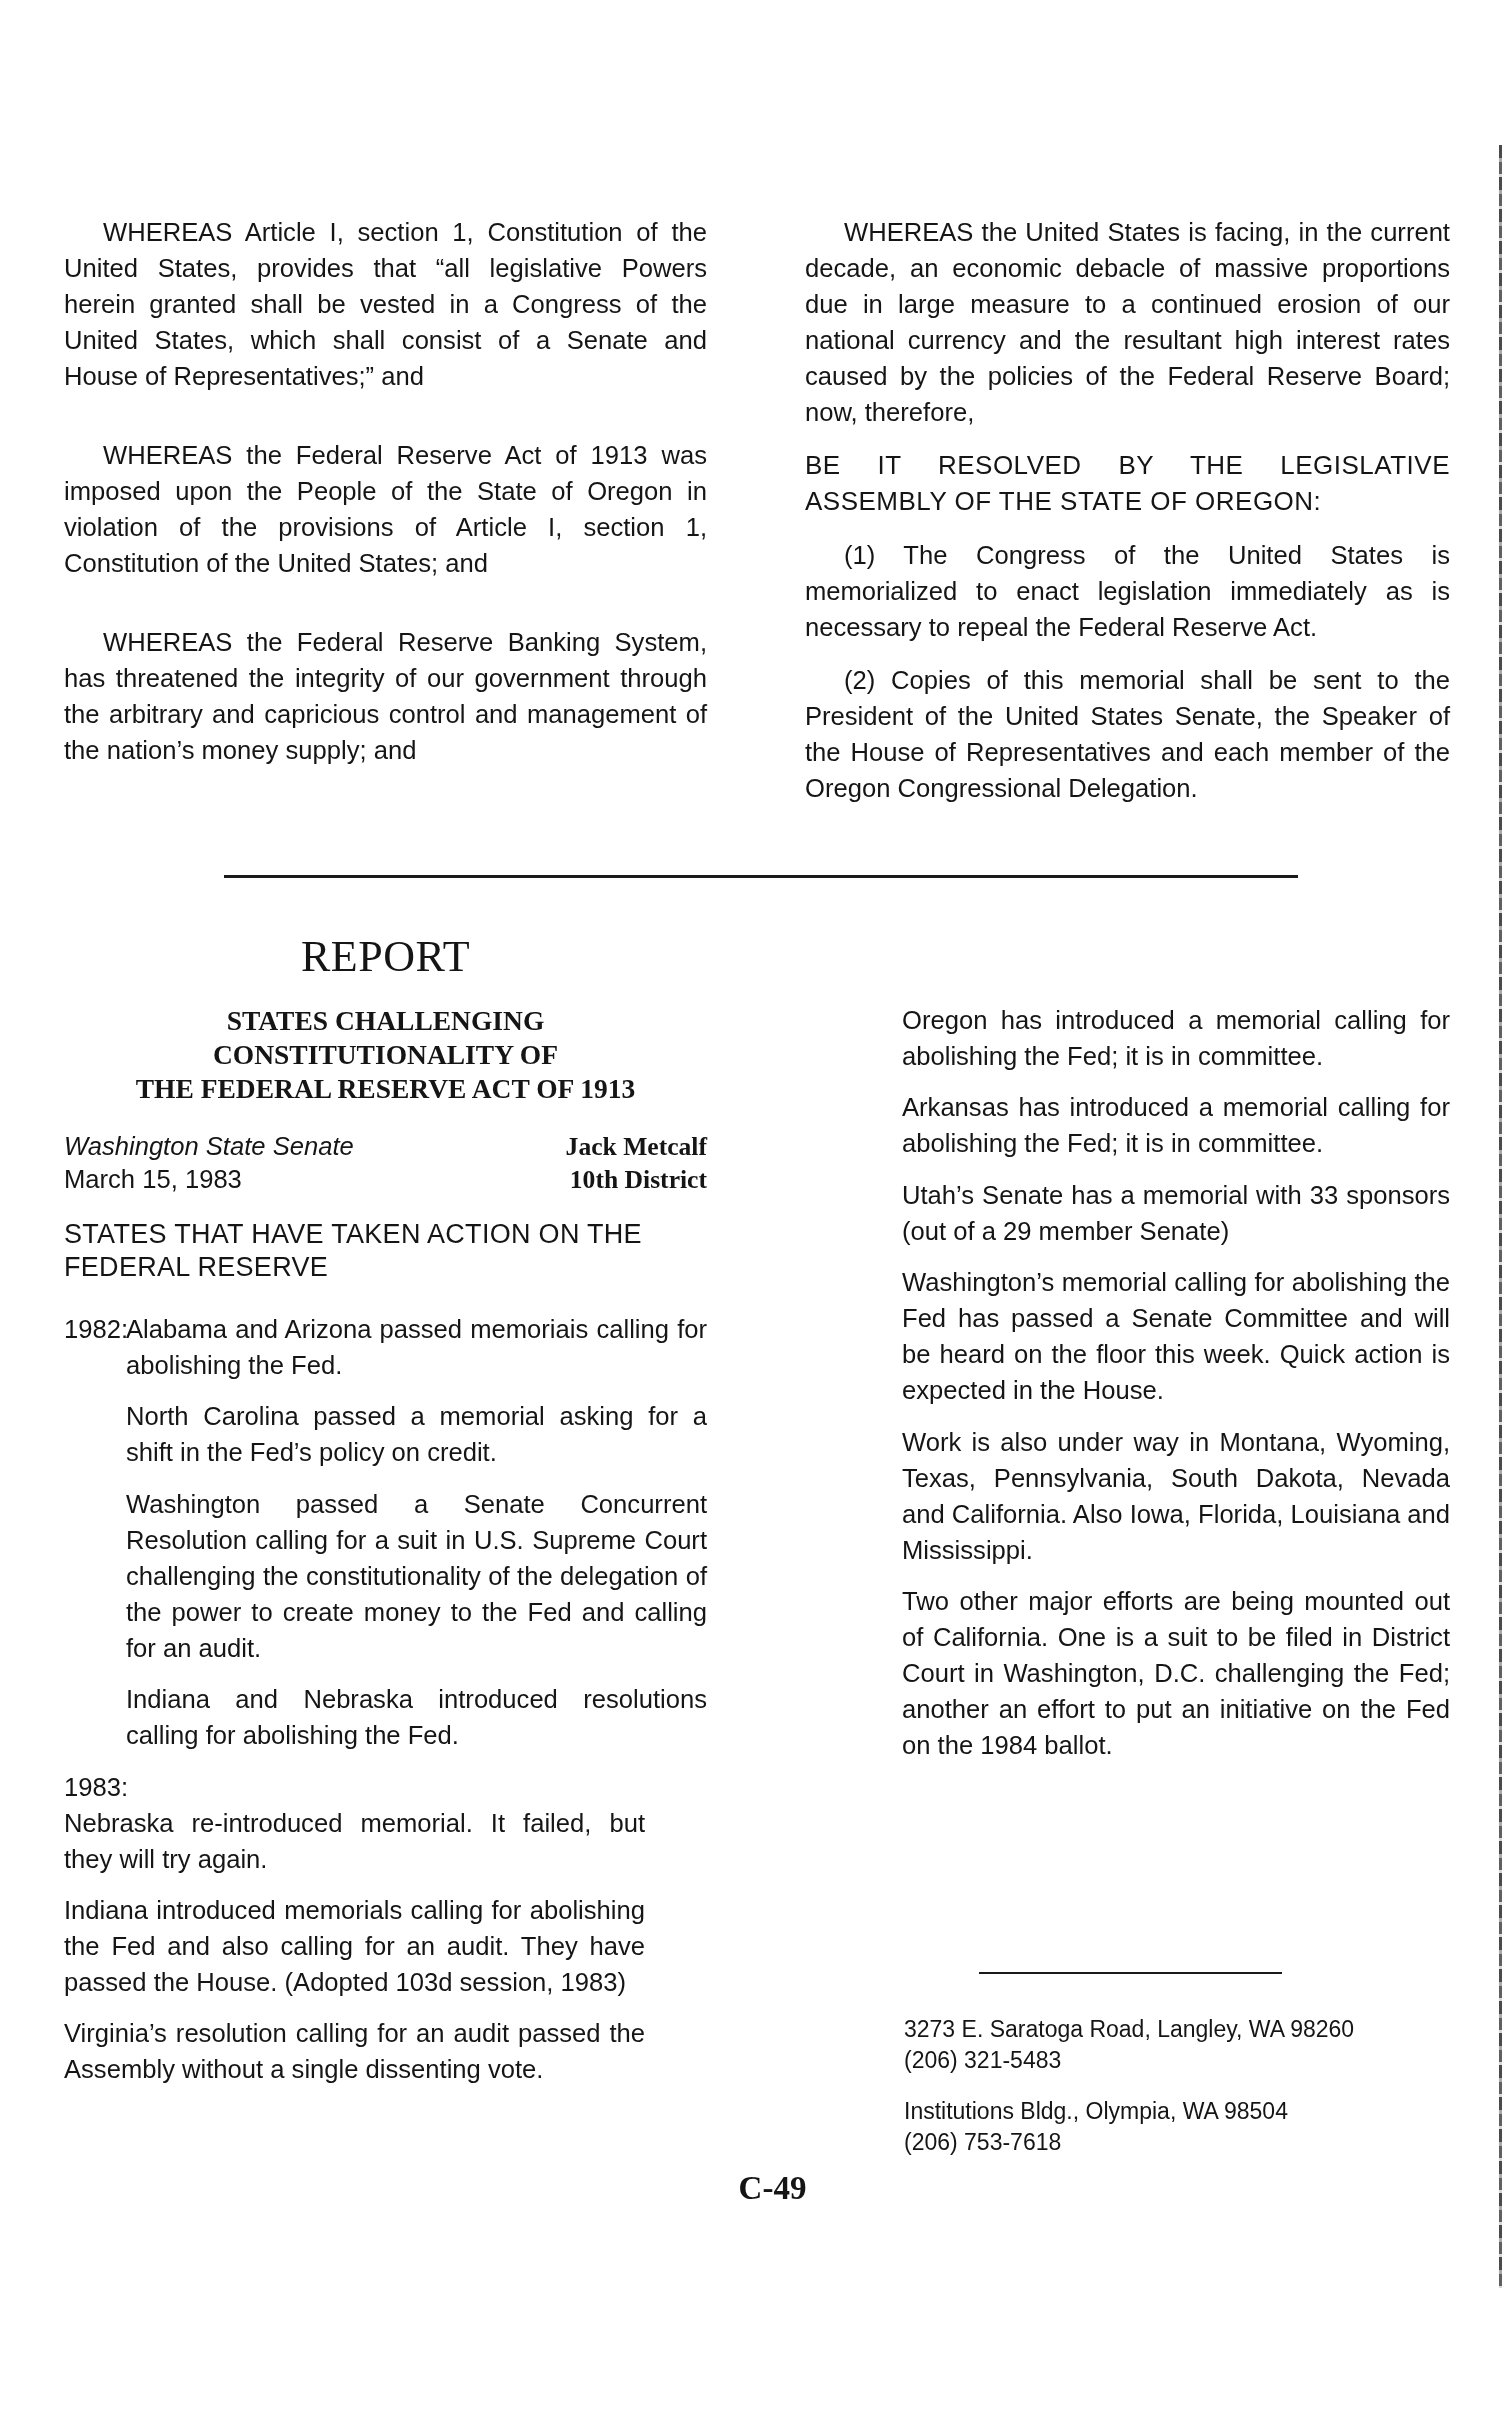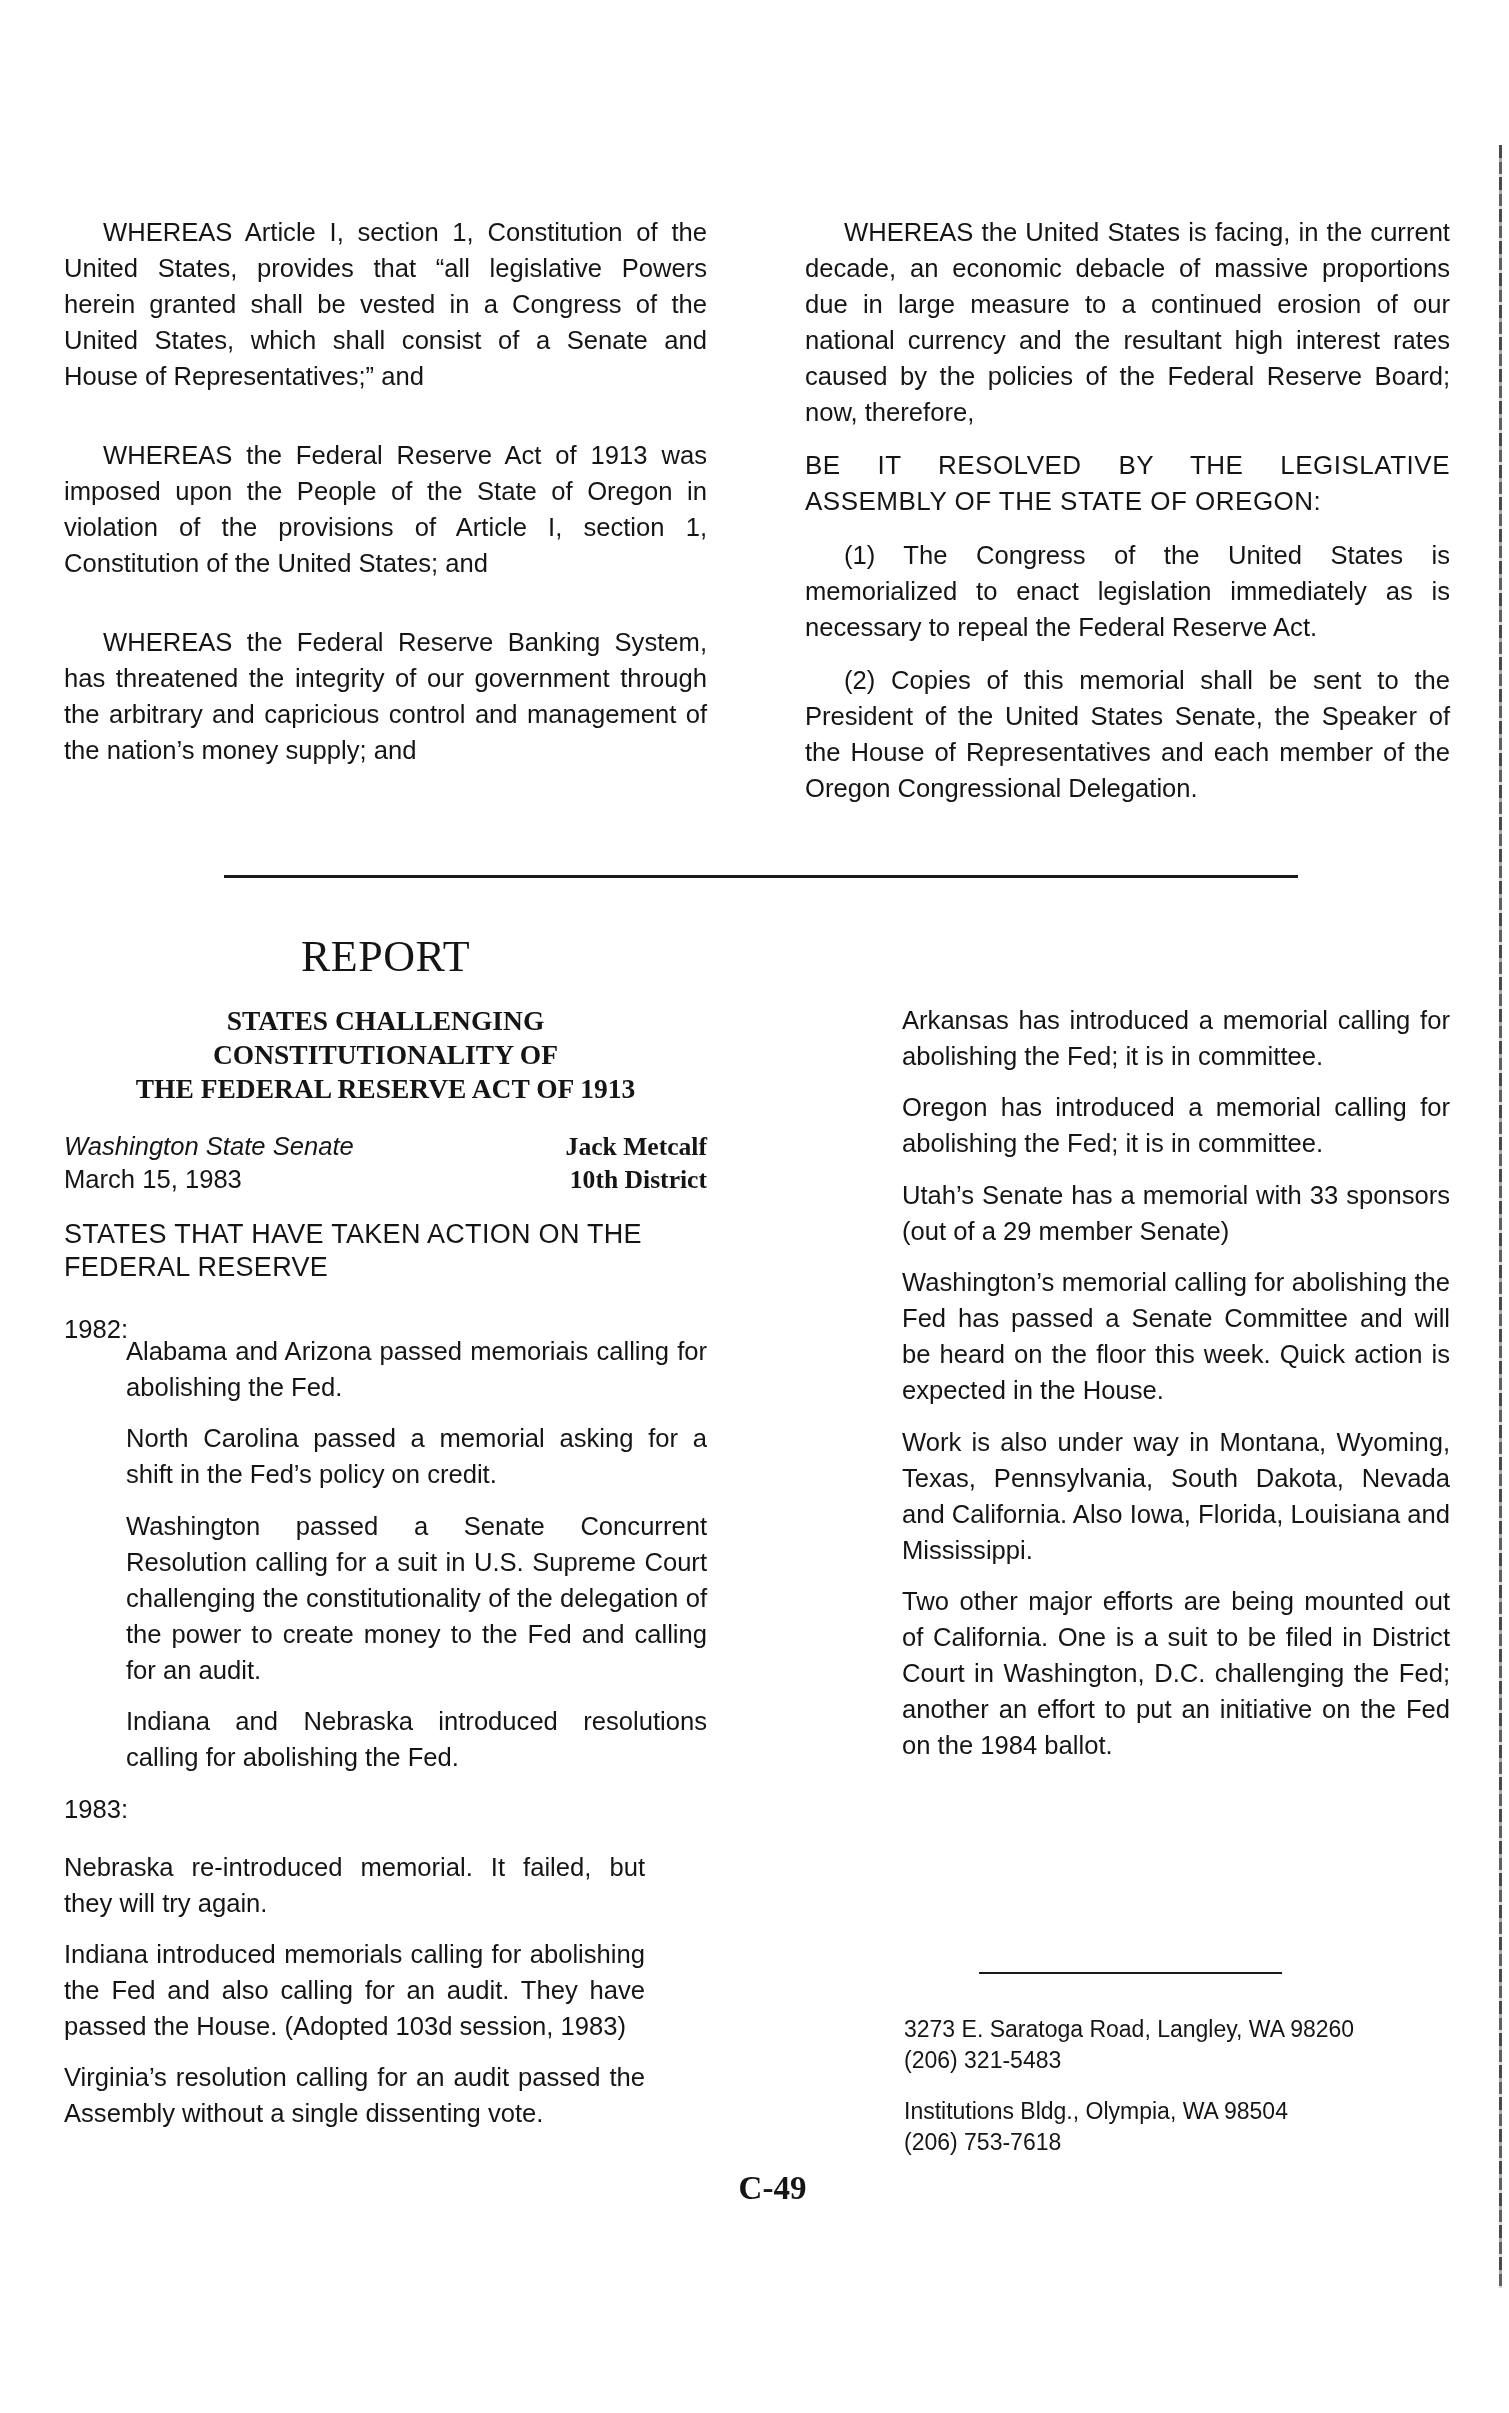--- a/index.html
+++ b/index.html
@@ -32,21 +32,21 @@
     #byline { left: 64px; top: 1130px; width: 643px; font-size: 25.6px; line-height: 33px; }
     .byline-row { display: flex; justify-content: space-between; }
     .byline-row .l-italic { font-style: italic; }
     .byline-row .r-bold { font-weight: bold; }
 
     #section-head { left: 64px; top: 1218px; width: 643px; font-size: 27px; line-height: 33px; letter-spacing: 0.3px; }
 
     #timeline { left: 64px; top: 1311px; width: 643px; }
     .tl-entry { display: flex; }
     .tl-year { width: 62px; flex: none; }
-    .tl-body { width: 581px; margin-top: 22px; }
+    .tl-body { width: 581px; }
     .tl-body p { margin: 0; }
     .tl-body p + p { margin-top: 15.4px; }
     .tl-entry + .tl-entry { margin-top: 15.4px; flex-direction: column; }
 
     #report-right { left: 902px; top: 1002px; width: 548px; }
     #report-right p + p { margin-top: 15.4px; }
 
     #addresses { left: 904px; top: 2014px; width: 548px; font-size: 23px; line-height: 31px; }
     #addresses .addr + .addr { margin-top: 20px; }
 
@@ -108,22 +108,22 @@
     <div class="tl-year">1983:</div>
     <div class="tl-body">
       <p>Nebraska re-introduced memorial. It failed, but they will try again.</p>
       <p>Indiana introduced memorials calling for abolishing the Fed and also calling for an audit. They have passed the House. (Adopted 103d session, 1983)</p>
       <p>Virginia’s resolution calling for an audit passed the Assembly without a single dissenting vote.</p>
     </div>
   </div>
 </div>
 
 <div id="report-right" class="abs col sans">
+  <p>Oregon has introduced a memorial calling for abolishing the Fed; it is in committee.</p>
   <p>Arkansas has introduced a memorial calling for abolishing the Fed; it is in committee.</p>
-  <p>Oregon has introduced a memorial calling for abolishing the Fed; it is in committee.</p>
   <p>Utah’s Senate has a memorial with 33 sponsors (out of a 29 member Senate)</p>
   <p>Washington’s memorial calling for abolishing the Fed has passed a Senate Committee and will be heard on the floor this week. Quick action is expected in the House.</p>
   <p>Work is also under way in Montana, Wyoming, Texas, Pennsylvania, South Dakota, Nevada and California. Also Iowa, Florida, Louisiana and Mississippi.</p>
   <p>Two other major efforts are being mounted out of California. One is a suit to be filed in District Court in Washington, D.C. challenging the Fed; another an effort to put an initiative on the Fed on the 1984 ballot.</p>
 </div>
 
 <div id="rule-small" class="rule"></div>
 
 <div id="addresses" class="abs sans">
   <div class="addr">

